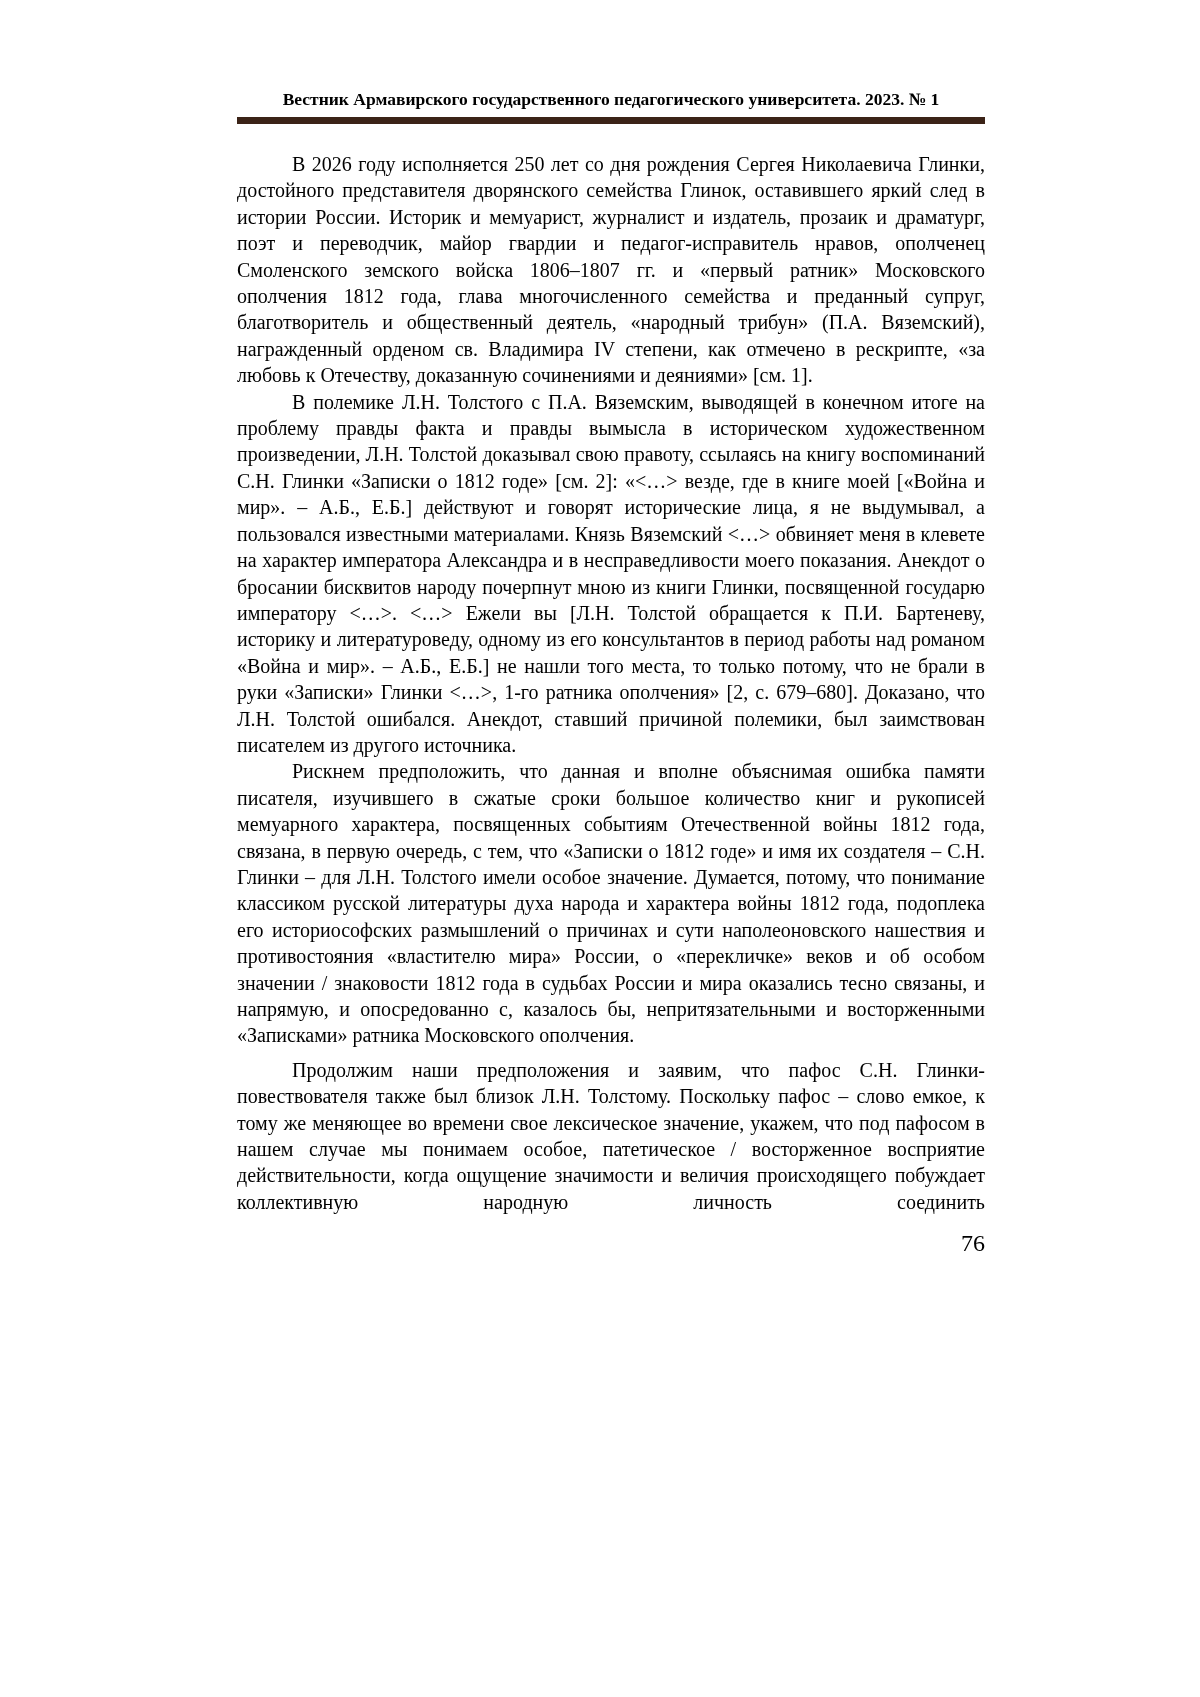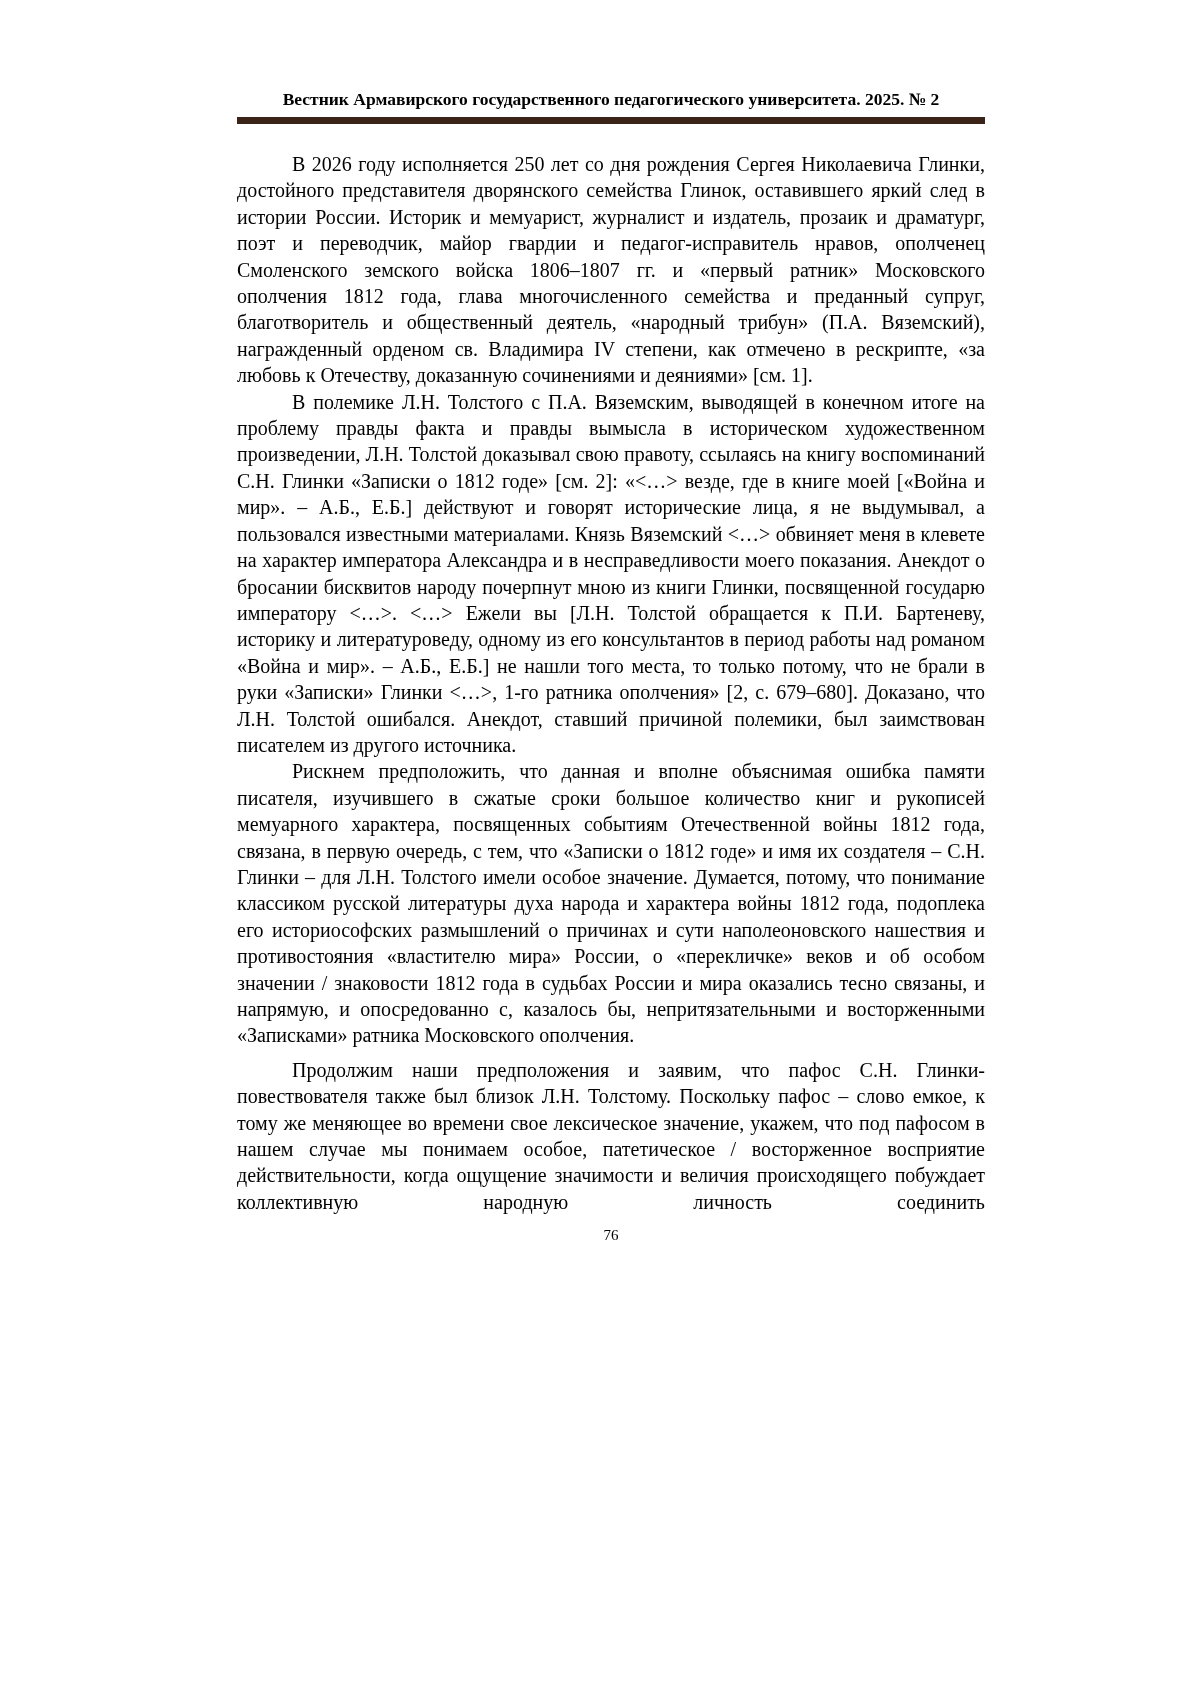--- a/index.html
+++ b/index.html
@@ -37,33 +37,33 @@
     text-indent: 55px;
     font-size: 20px;
     line-height: 26.4px;
     font-family: Liberation Serif, serif;
   }
   .body-text p.continued {
     text-align-last: justify;
     margin-top: 8px;
   }
   .page-number {
-    margin-top: 8px;
-    text-align: center;
-    font-size: 15px;
+    margin-top: 16px;
+    text-align: right;
+    font-size: 24px;
     line-height: 24px;
   }
 </style>
 </head>
 <body>
 
 <div class="page">
   <div class="content">
 
-    <div class="journal-header">Вестник Армавирского государственного педагогического университета. 2025. № 2</div>
+    <div class="journal-header">Вестник Армавирского государственного педагогического университета. 2023. № 1</div>
 
     <div class="header-rule" style="background-color: rgb(59, 35, 23);"></div>
 
     <div class="body-text">
       <p>В 2026 году исполняется 250 лет со дня рождения Сергея Николаевича Глинки, достойного представителя дворянского семейства Глинок, оставившего яркий след в истории России. Историк и мемуарист, журналист и издатель, прозаик и драматург, поэт и переводчик, майор гвардии и педагог-исправитель нравов, ополченец Смоленского земского войска 1806–1807 гг. и «первый ратник» Московского ополчения 1812 года, глава многочисленного семейства и преданный супруг, благотворитель и общественный деятель, «народный трибун» (П.А. Вяземский), награжденный орденом св. Владимира IV степени, как отмечено в рескрипте, «за любовь к Отечеству, доказанную сочинениями и деяниями» [см. 1].</p>
       <p>В полемике Л.Н. Толстого с П.А. Вяземским, выводящей в конечном итоге на проблему правды факта и правды вымысла в историческом художественном произведении, Л.Н. Толстой доказывал свою правоту, ссылаясь на книгу воспоминаний С.Н. Глинки «Записки о 1812 годе» [см. 2]: «&lt;…&gt; везде, где в книге моей [«Война и мир». – А.Б., Е.Б.] действуют и говорят исторические лица, я не выдумывал, а пользовался известными материалами. Князь Вяземский &lt;…&gt; обвиняет меня в клевете на характер императора Александра и в несправедливости моего показания. Анекдот о бросании бисквитов народу почерпнут мною из книги Глинки, посвященной государю императору &lt;…&gt;. &lt;…&gt; Ежели вы [Л.Н. Толстой обращается к П.И. Бартеневу, историку и литературоведу, одному из его консультантов в период работы над романом «Война и мир». – А.Б., Е.Б.] не нашли того места, то только потому, что не брали в руки «Записки» Глинки &lt;…&gt;, 1-го ратника ополчения» [2, с. 679–680]. Доказано, что Л.Н. Толстой ошибался. Анекдот, ставший причиной полемики, был заимствован писателем из другого источника.</p>
       <p>Рискнем предположить, что данная и вполне объяснимая ошибка памяти писателя, изучившего в сжатые сроки большое количество книг и рукописей мемуарного характера, посвященных событиям Отечественной войны 1812 года, связана, в первую очередь, с тем, что «Записки о 1812 годе» и имя их создателя – С.Н. Глинки – для Л.Н. Толстого имели особое значение. Думается, потому, что понимание классиком русской литературы духа народа и характера войны 1812 года, подоплека его историософских размышлений о причинах и сути наполеоновского нашествия и противостояния «властителю мира» России, о «перекличке» веков и об особом значении / знаковости 1812 года в судьбах России и мира оказались тесно связаны, и напрямую, и опосредованно с, казалось бы, непритязательными и восторженными «Записками» ратника Московского ополчения.</p>
       <p class="continued">Продолжим наши предположения и заявим, что пафос С.Н. Глинки-повествователя также был близок Л.Н. Толстому. Поскольку пафос – слово емкое, к тому же меняющее во времени свое лексическое значение, укажем, что под пафосом в нашем случае мы понимаем особое, патетическое / восторженное восприятие действительности, когда ощущение значимости и величия происходящего побуждает коллективную народную личность соединить</p>
     </div>
 

